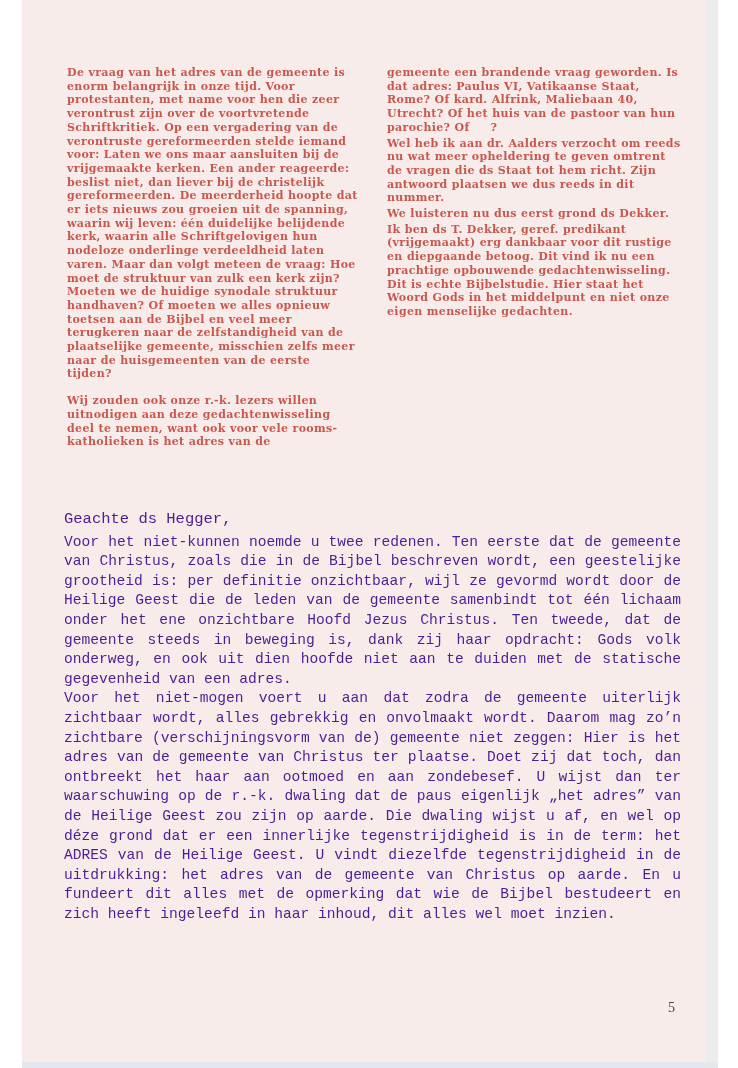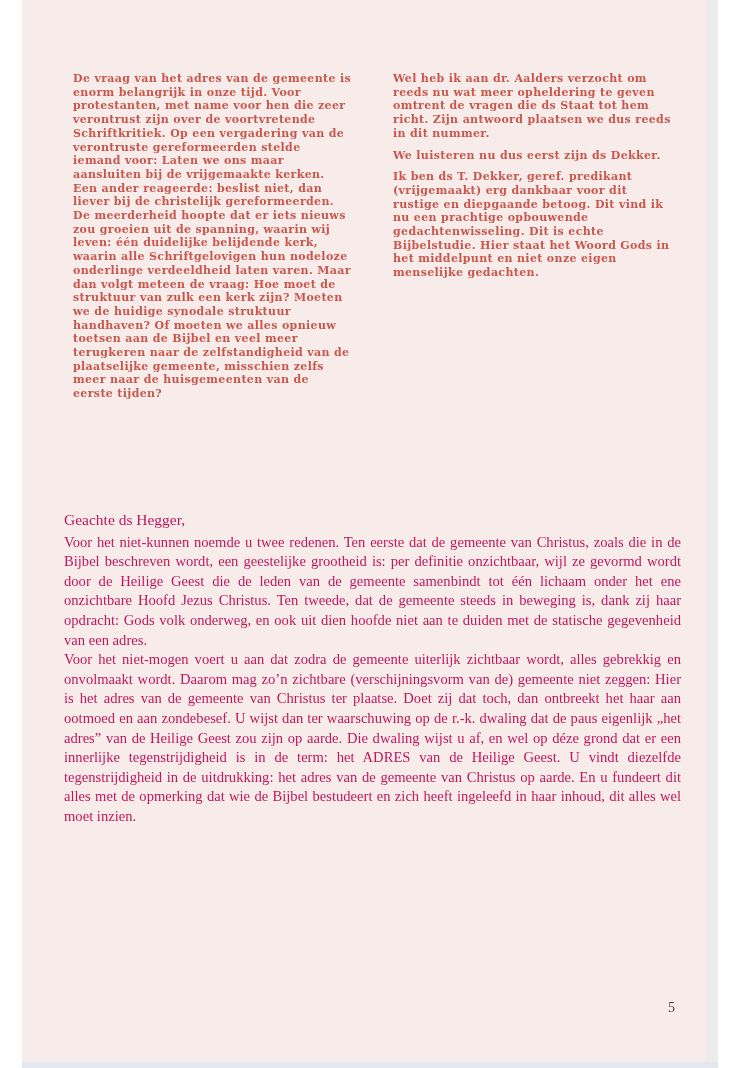--- a/index.html
+++ b/index.html
@@ -20,48 +20,50 @@
       position: absolute; top: 64px; left: 65px; width: 620px;
       display: flex; justify-content: space-between;
     }
     .intro-col {
       width: 295px;
       font-family: "DejaVu Serif", serif; font-weight: bold;
       font-size: 11px; line-height: 13.7px; color: #c8584e;
       letter-spacing: 0.35px;
     }
     .intro-col.right { width: 300px; }
-    .intro-col p { margin: 8px; }
+    .intro-col p { margin: 2px; }
     .intro-col p.gap { margin-top: 13px; }
     .letter {
       position: absolute; top: 510px; left: 64px; width: 617px;
-      font-family: Liberation Serif, serif; font-size: 14.6px; line-height: 19.6px;
-      color: #be185d; text-align: justify;
+      font-family: Liberation Mono, monospace; font-size: 14.6px; line-height: 19.6px;
+      color: #4c1d95; text-align: justify;
     }
     .letter p { margin: 0; }
     .salutation { margin-bottom: 3px !important; font-size: 15.5px; }
     .page-number {
       position: absolute; top: 1000px; left: 668px;
       font-family: "Liberation Serif", serif; font-size: 14px; color: #4a4240;
     }
   </style>
 </head>
 <body>
 
 <div class="page"></div>
 <div class="page-edge"></div>
 <div class="page-bottom"></div>
 
 <div class="intro">
   <div class="intro-col left">
     <p>De vraag van het adres van de gemeente is enorm belangrijk in onze tijd. Voor protestanten, met name voor hen die zeer verontrust zijn over de voortvretende Schriftkritiek. Op een vergadering van de verontruste gereformeerden stelde iemand voor: Laten we ons maar aansluiten bij de vrijgemaakte kerken. Een ander reageerde: beslist niet, dan liever bij de christelijk gereformeerden. De meerderheid hoopte dat er iets nieuws zou groeien uit de spanning, waarin wij leven: één duidelijke belijdende kerk, waarin alle Schriftgelovigen hun nodeloze onderlinge verdeeldheid laten varen. Maar dan volgt meteen de vraag: Hoe moet de struktuur van zulk een kerk zijn? Moeten we de huidige synodale struktuur handhaven? Of moeten we alles opnieuw toetsen aan de Bijbel en veel meer terugkeren naar de zelfstandigheid van de plaatselijke gemeente, misschien zelfs meer naar de huisgemeenten van de eerste tijden?</p>
+    <p class="gap">Wij zouden ook onze r.-k. lezers willen uitnodigen aan deze gedachtenwisseling deel te nemen, want ook voor vele rooms-katholieken is het adres van de</p>
   </div>
   <div class="intro-col right">
+    <p style="white-space: pre-wrap;">gemeente een brandende vraag geworden. Is dat adres: Paulus VI, Vatikaanse Staat, Rome? Of kard. Alfrink, Maliebaan 40, Utrecht? Of het huis van de pastoor van hun parochie? Of     ?</p>
     <p>Wel heb ik aan dr. Aalders verzocht om reeds nu wat meer opheldering te geven omtrent de vragen die ds Staat tot hem richt. Zijn antwoord plaatsen we dus reeds in dit nummer.</p>
-    <p>We luisteren nu dus eerst zijn ds Dekker.</p>
+    <p>We luisteren nu dus eerst grond ds Dekker.</p>
     <p>Ik ben ds T. Dekker, geref. predikant (vrijgemaakt) erg dankbaar voor dit rustige en diepgaande betoog. Dit vind ik nu een prachtige opbouwende gedachtenwisseling. Dit is echte Bijbelstudie. Hier staat het Woord Gods in het middelpunt en niet onze eigen menselijke gedachten.</p>
   </div>
 </div>
 
 <div class="letter">
   <p class="salutation">Geachte ds Hegger,</p>
   <p>Voor het niet-kunnen noemde u twee redenen. Ten eerste dat de gemeente van Christus, zoals die in de Bijbel beschreven wordt, een geestelijke grootheid is: per definitie onzichtbaar, wijl ze gevormd wordt door de Heilige Geest die de leden van de gemeente samenbindt tot één lichaam onder het ene onzichtbare Hoofd Jezus Christus. Ten tweede, dat de gemeente steeds in beweging is, dank zij haar opdracht: Gods volk onderweg, en ook uit dien hoofde niet aan te duiden met de statische gegevenheid van een adres.</p>
   <p>Voor het niet-mogen voert u aan dat zodra de gemeente uiterlijk zichtbaar wordt, alles gebrekkig en onvolmaakt wordt. Daarom mag zo’n zichtbare (verschijningsvorm van de) gemeente niet zeggen: Hier is het adres van de gemeente van Christus ter plaatse. Doet zij dat toch, dan ontbreekt het haar aan ootmoed en aan zondebesef. U wijst dan ter waarschuwing op de r.-k. dwaling dat de paus eigenlijk „het adres” van de Heilige Geest zou zijn op aarde. Die dwaling wijst u af, en wel op déze grond dat er een innerlijke tegenstrijdigheid is in de term: het ADRES van de Heilige Geest. U vindt diezelfde tegenstrijdigheid in de uitdrukking: het adres van de gemeente van Christus op aarde. En u fundeert dit alles met de opmerking dat wie de Bijbel bestudeert en zich heeft ingeleefd in haar inhoud, dit alles wel moet inzien.</p>
 </div>
 

